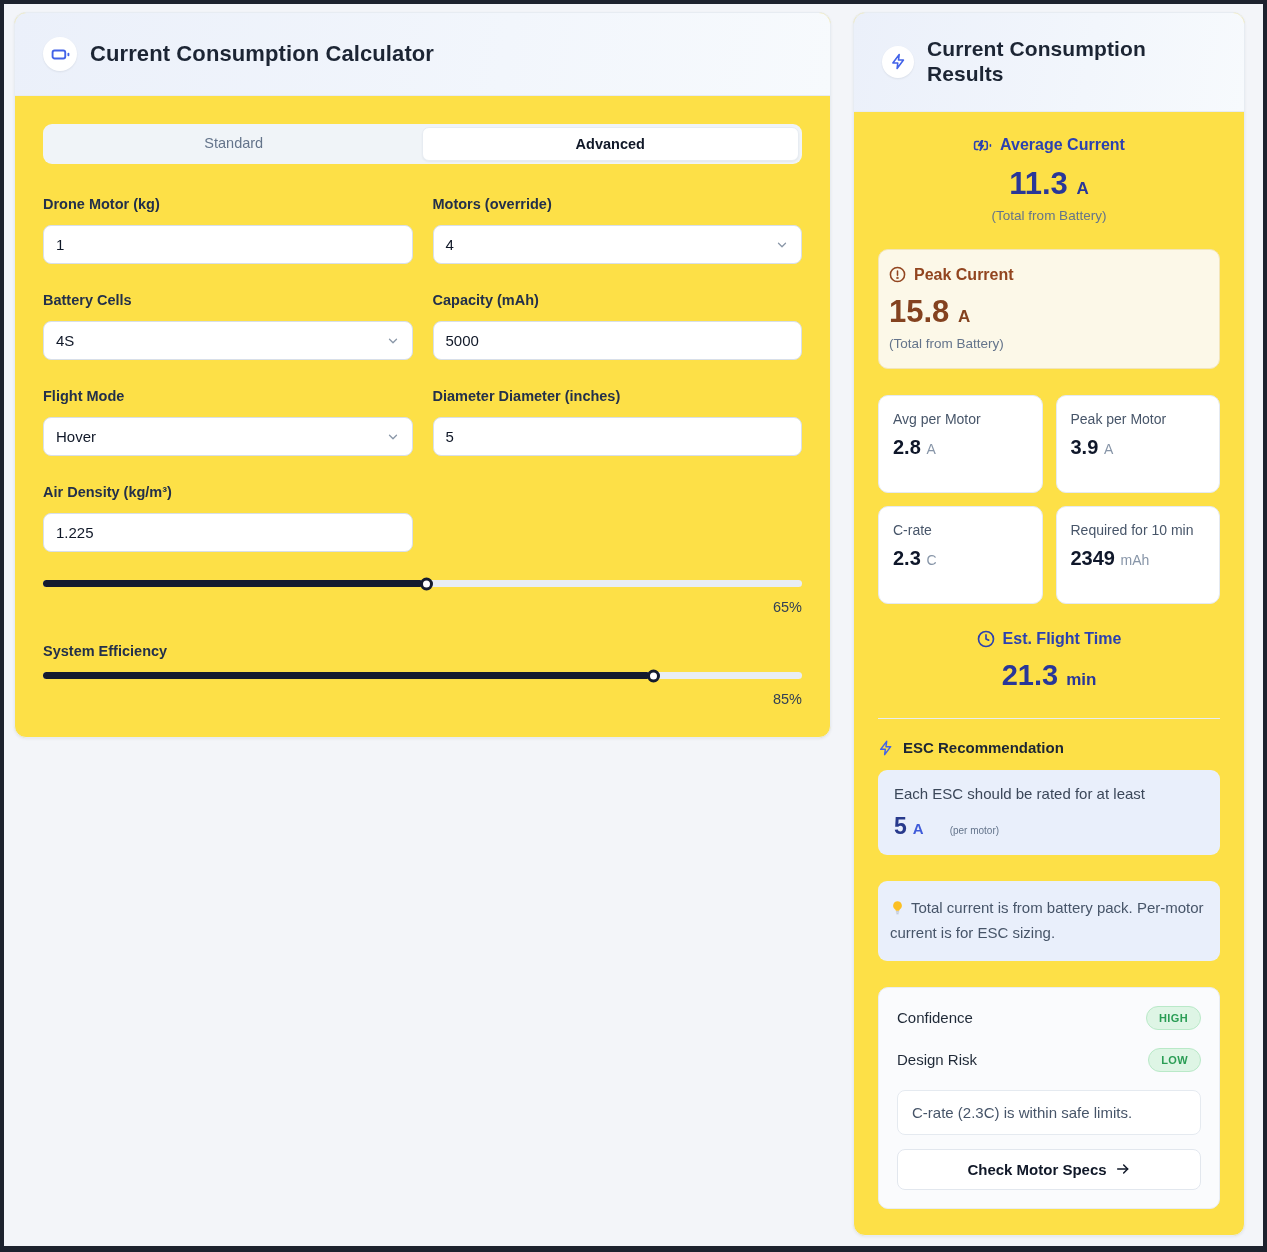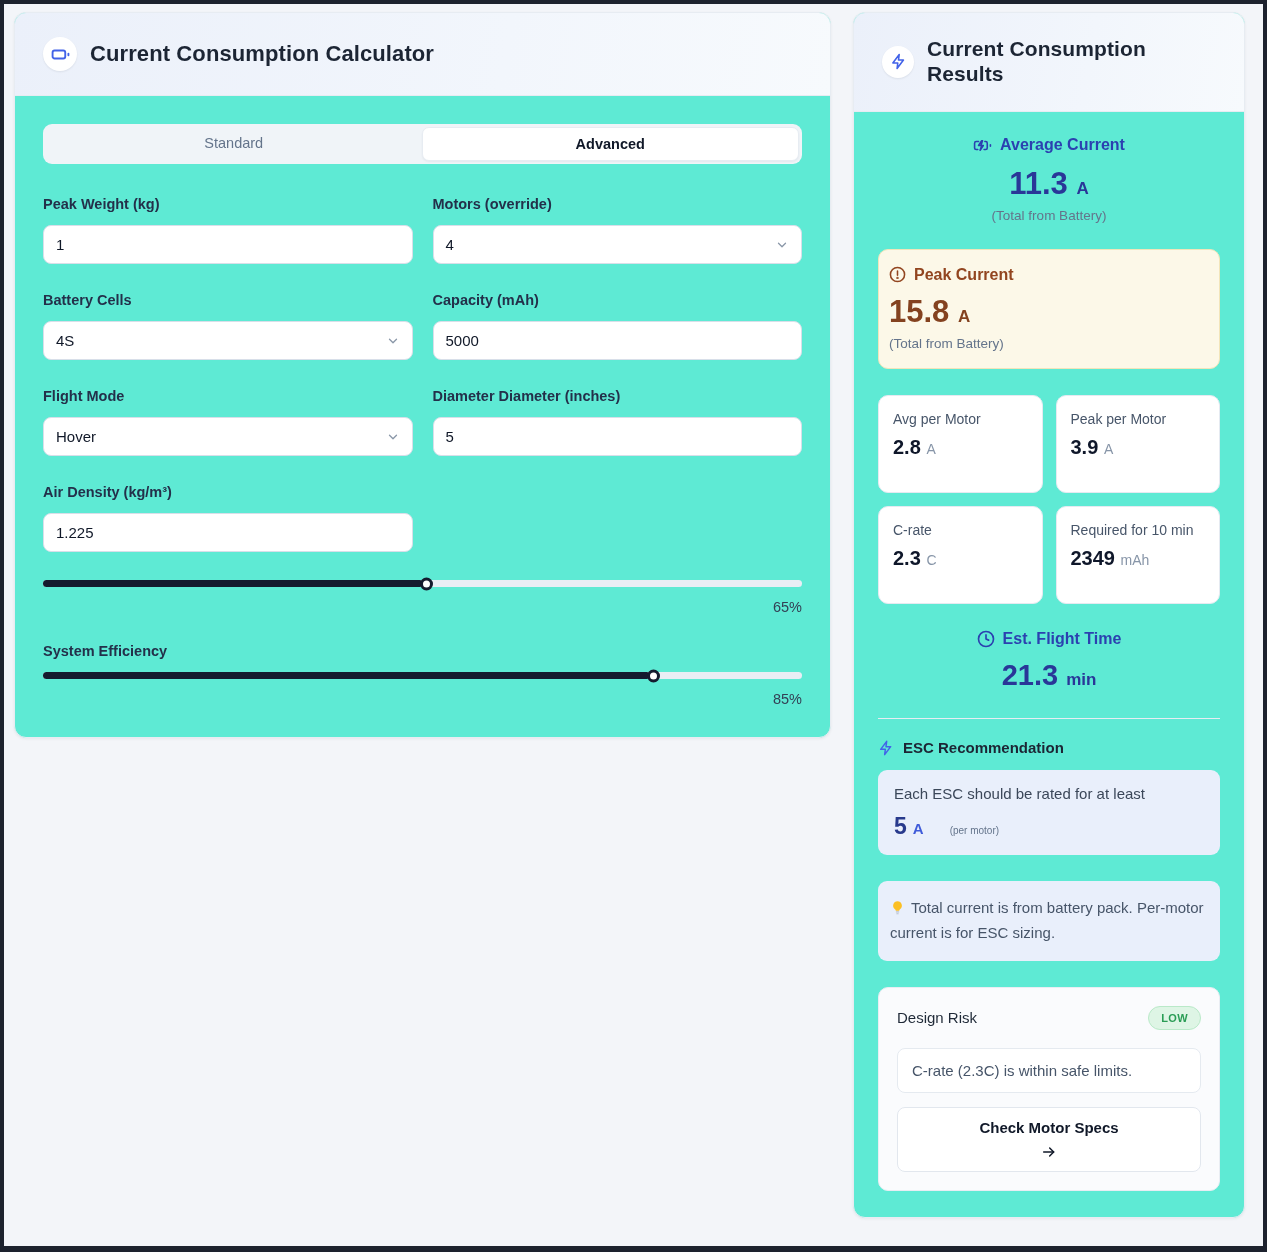--- a/index.html
+++ b/index.html
@@ -7,21 +7,21 @@
   body {
     font-family: "Liberation Sans", sans-serif;
     background: #f3f5f9;
     border: 4px solid #1d222e;
     border-bottom-width: 6px;
     color: #1e293b;
   }
   .page { display: flex; align-items: flex-start; padding: 8px 0 0 10px; gap: 22px; }
 
   .card {
-    background: #5eead4;
+    background: #fde047;
     border: 1px solid #e7ecf2;
     border-radius: 12px;
     box-shadow: 0 1px 3px rgba(16,24,40,.06);
     overflow: hidden;
   }
   .calc-card { width: 817px; }
   .results-card { width: 392px; }
 
   .card-header {
     display: flex; align-items: center; gap: 13px;
@@ -129,21 +129,21 @@
     font-size: 11px; font-weight: 700; letter-spacing: .4px; color: #2a9d55;
     background: #def5e5; border: 1px solid #b9e9c8; border-radius: 999px; padding: 5px 12px;
   }
   .note-box {
     background: #fff; border: 1px solid #e5eaf0; border-radius: 8px; padding: 13px 14px;
     font-size: 15px; color: #475569; margin-top: 2px;
   }
   .cta-button {
     width: 100%; margin-top: 14px; background: #fff; border: 1px solid #e2e7ee; border-radius: 8px;
     padding: 11px 0; font-family: inherit; font-size: 15px; font-weight: 700; color: #101828;
-    display: flex; align-items: center; justify-content: center; gap: 8px; cursor: pointer; flex-direction: column;
+    display: flex; align-items: center; justify-content: center; gap: 8px; cursor: pointer;
   }
   svg { display: block; }
 </style>
 </head>
 <body>
 
 <div class="page">
 
   <section class="card calc-card">
     <div class="card-header">
@@ -157,21 +157,21 @@
     </div>
 
     <div class="calc-body">
       <div class="tabs">
         <div class="tab">Standard</div>
         <div class="tab active">Advanced</div>
       </div>
 
       <div class="form-grid">
         <div class="field">
-          <label class="field-label">Peak Weight (kg)</label>
+          <label class="field-label">Drone Motor (kg)</label>
           <input class="text-input" value="1" style="">
         </div>
         <div class="field">
           <label class="field-label">Motors (override)</label>
           <div class="select">
             <span>4</span>
             <svg class="chev" width="14" height="14" viewBox="0 0 24 24" fill="none" stroke="currentColor" stroke-width="2.2" stroke-linecap="round" stroke-linejoin="round">
                 <polyline points="6 9 12 15 18 9"></polyline>
               </svg>
           </div>
@@ -330,20 +330,24 @@
           <svg width="15" height="15" viewBox="0 0 24 24">
             <path d="M12 2 a7 7 0 0 0 -4 12.7 c.8.6 1.3 1.5 1.3 2.3 h5.4 c0-.8.5-1.7 1.3-2.3 A7 7 0 0 0 12 2z" fill="#fbbf24"></path>
             <rect x="9.3" y="18" width="5.4" height="2" rx="1" fill="#b9c2cf"></rect>
               <rect x="10" y="21" width="4" height="1.8" rx="0.9" fill="#b9c2cf"></rect>
           </svg>
         </span><span>Total current is from battery pack. Per-motor current is for ESC sizing.</span>
       </div>
 
       <div class="conf-card">
         <div class="conf-row">
+          <span class="conf-label">Confidence</span>
+          <span class="pill">HIGH</span>
+        </div>
+        <div class="conf-row">
           <span class="conf-label">Design Risk</span>
           <span class="pill">LOW</span>
         </div>
         <div class="note-box">C-rate (2.3C) is within safe limits.</div>
         <button class="cta-button">
           <span>Check Motor Specs</span>
           <svg width="16" height="16" viewBox="0 0 24 24" fill="none" stroke="#101828" stroke-width="2.2" stroke-linecap="round" stroke-linejoin="round">
             <line x1="4" y1="12" x2="19" y2="12"></line>
               <polyline points="13 6 19 12 13 18"></polyline>
           </svg>

